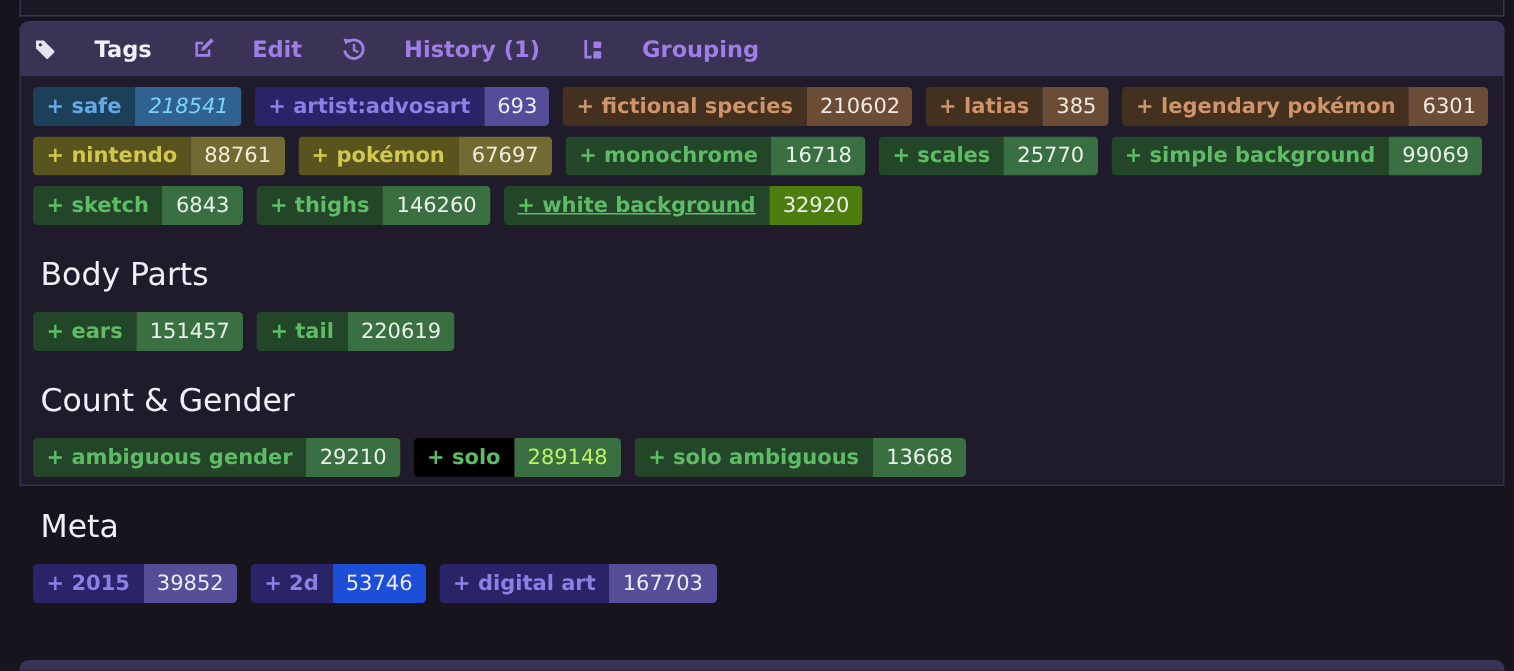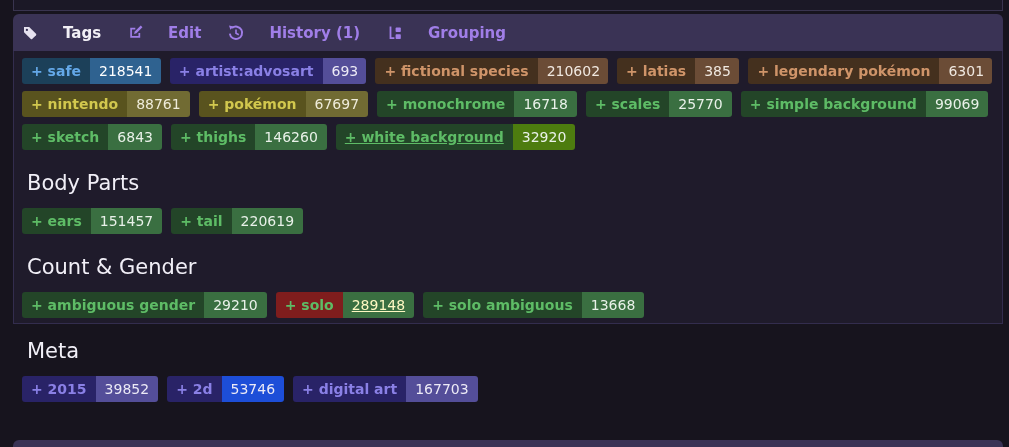--- a/index.html
+++ b/index.html
@@ -98,21 +98,21 @@
       </span>
       <span>Grouping</span>
     </span>
 
   </div>
 
   <div class="panel-body">
       <div class="tag-row">
         <span class="tag-badge">
           <a class="tag-name" style="background: rgb(28, 64, 89); color: rgb(100, 168, 232);">+ safe</a>
-          <span class="tag-count" style="background: rgb(47, 98, 144); color: #ffffff;">218541</span>
+          <span class="tag-count" style="background: rgb(47, 98, 144); color: #7dd3fc; font-style: italic;">218541</span>
         </span>
         <span class="tag-badge">
           <a class="tag-name" style="background: rgb(41, 35, 103); color: rgb(138, 128, 230);">+ artist:advosart</a>
           <span class="tag-count" style="background: rgb(84, 78, 153); color: rgb(236, 234, 246);">693</span>
         </span>
         <span class="tag-badge">
           <a class="tag-name" style="background: rgb(68, 48, 30); color: rgb(207, 148, 105);">+ fictional species</a>
           <span class="tag-count" style="background: rgb(107, 76, 54); color: rgb(240, 232, 224);">210602</span>
         </span>
         <span class="tag-badge">
@@ -171,22 +171,22 @@
           <span class="tag-count" style="background: rgb(58, 111, 65); color: rgb(233, 241, 233);">220619</span>
         </span>
       </div>
       <h2 class="section-heading">Count &amp; Gender</h2>
       <div class="tag-row">
         <span class="tag-badge">
           <a class="tag-name" style="background: rgb(35, 69, 40); color: rgb(94, 188, 102);">+ ambiguous gender</a>
           <span class="tag-count" style="background: rgb(58, 111, 65); color: rgb(233, 241, 233);">29210</span>
         </span>
         <span class="tag-badge">
-          <a class="tag-name" style="background: #7f1d1d; color: rgb(94, 188, 102);">+ solo</a>
-          <span class="tag-count" style="background: rgb(58, 111, 65); color: #fef9c3; text-decoration: underline;">289148</span>
+          <a class="tag-name" style="background: #000000; color: rgb(94, 188, 102);">+ solo</a>
+          <span class="tag-count" style="background: rgb(58, 111, 65); color: #bef264;">289148</span>
         </span>
         <span class="tag-badge">
           <a class="tag-name" style="background: rgb(35, 69, 40); color: rgb(94, 188, 102);">+ solo ambiguous</a>
           <span class="tag-count" style="background: rgb(58, 111, 65); color: rgb(233, 241, 233);">13668</span>
         </span>
       </div>
       <h2 class="section-heading">Meta</h2>
       <div class="tag-row">
         <span class="tag-badge">
           <a class="tag-name" style="background: rgb(41, 35, 103); color: rgb(138, 128, 230);">+ 2015</a>

